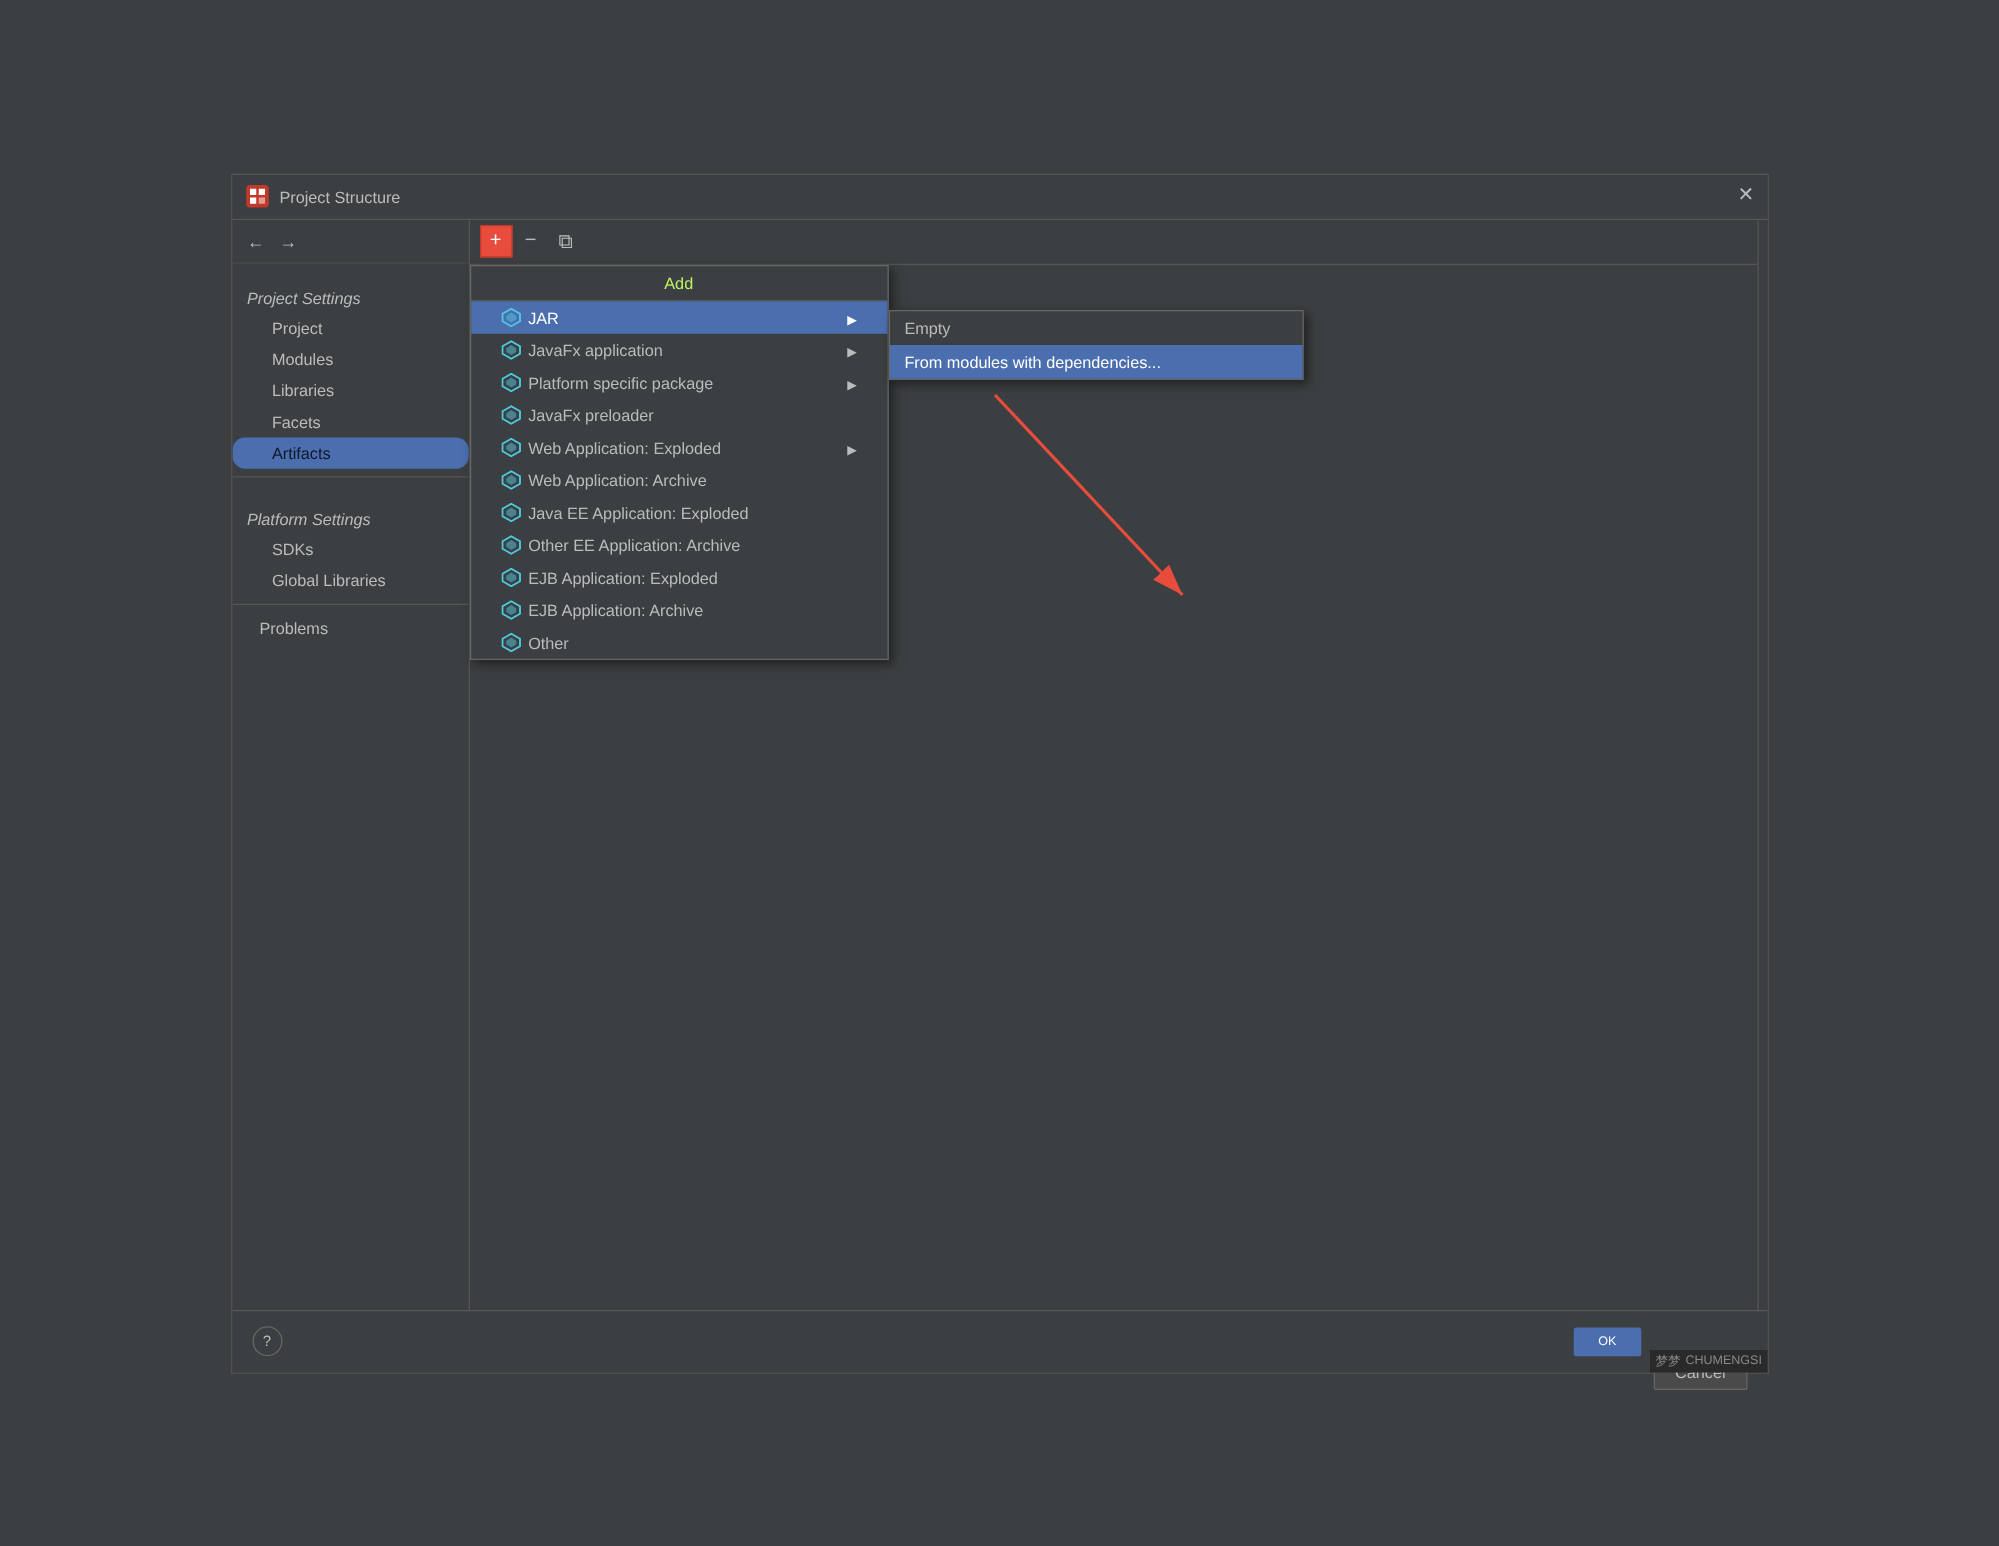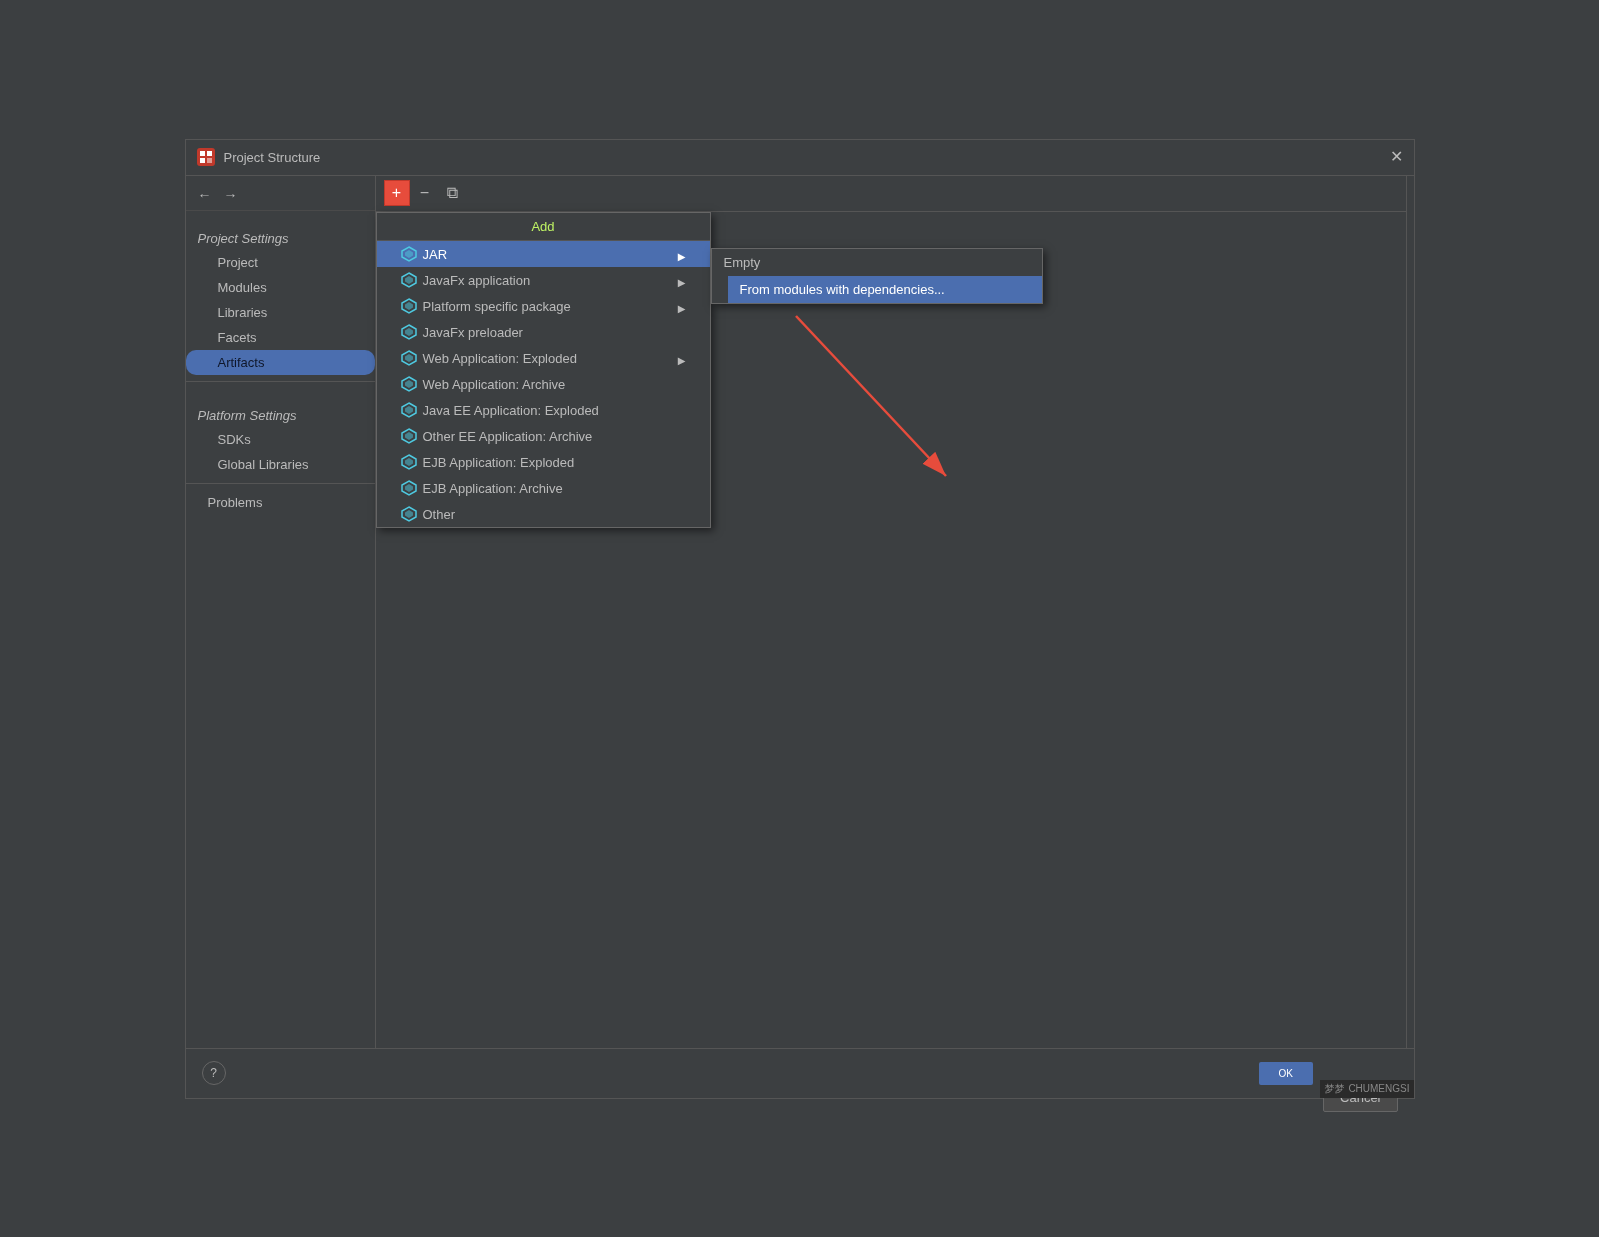--- a/index.html
+++ b/index.html
@@ -240,21 +240,20 @@
       padding: 6px 12px;
       cursor: pointer;
       color: #bbbbbb;
       font-size: 13px;
     }
 
     .submenu-item:hover,
     .submenu-item.highlighted {
       background: #4b6eaf;
       color: white;
-      margin-left: 16px;
     }
 
     
     .arrow-annotation {
       position: absolute;
       top: 120px;
       left: 370px;
       pointer-events: none;
     }
 

